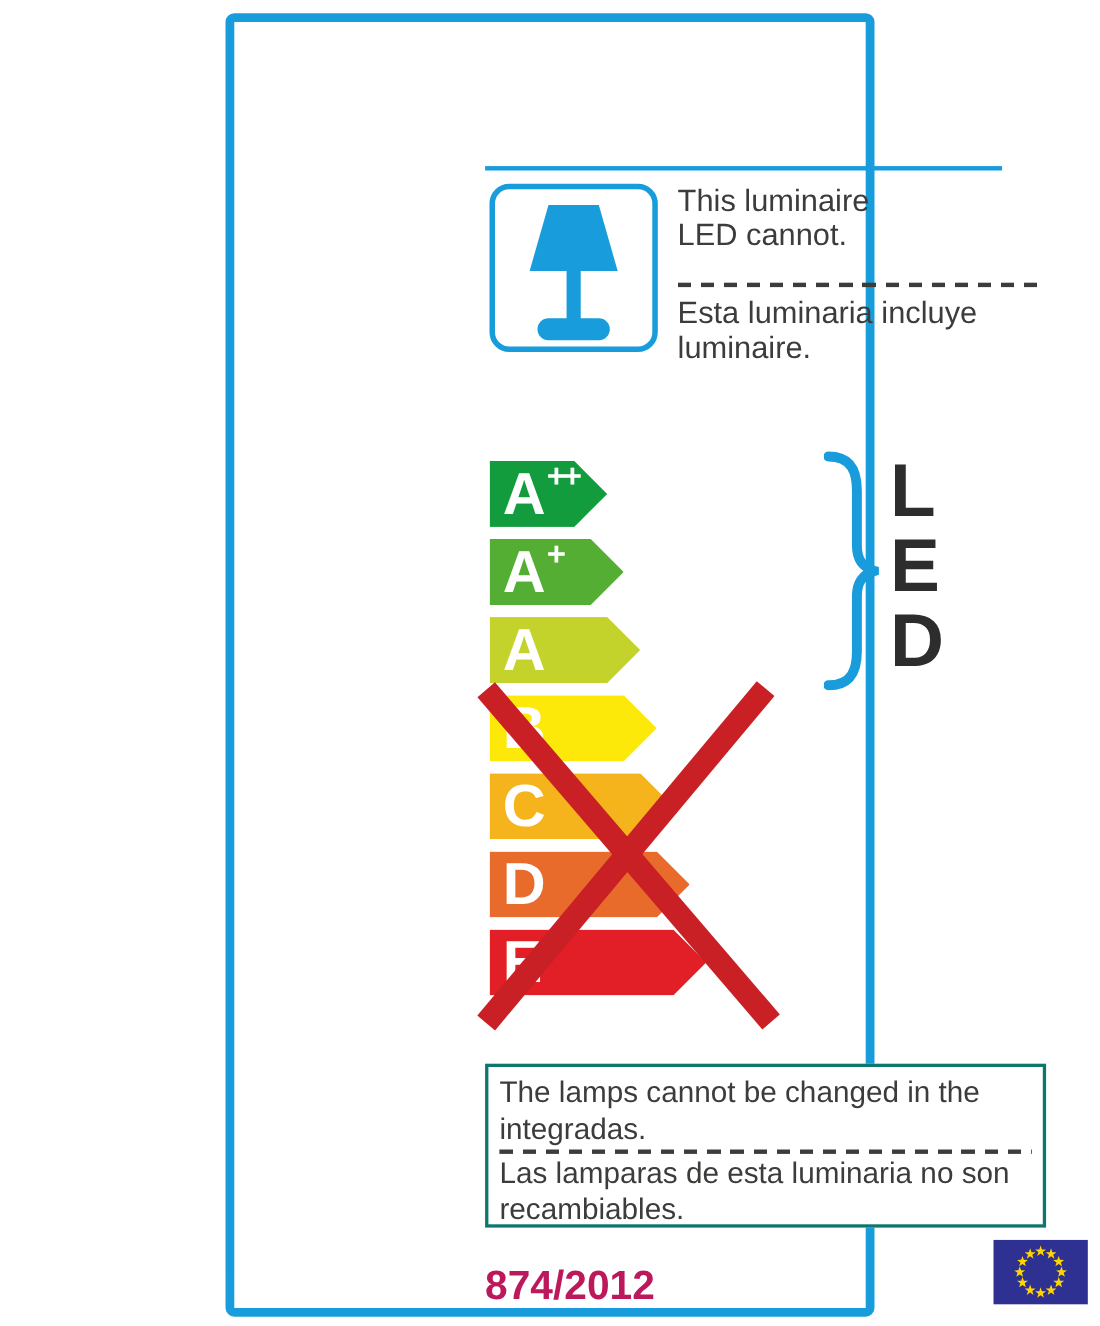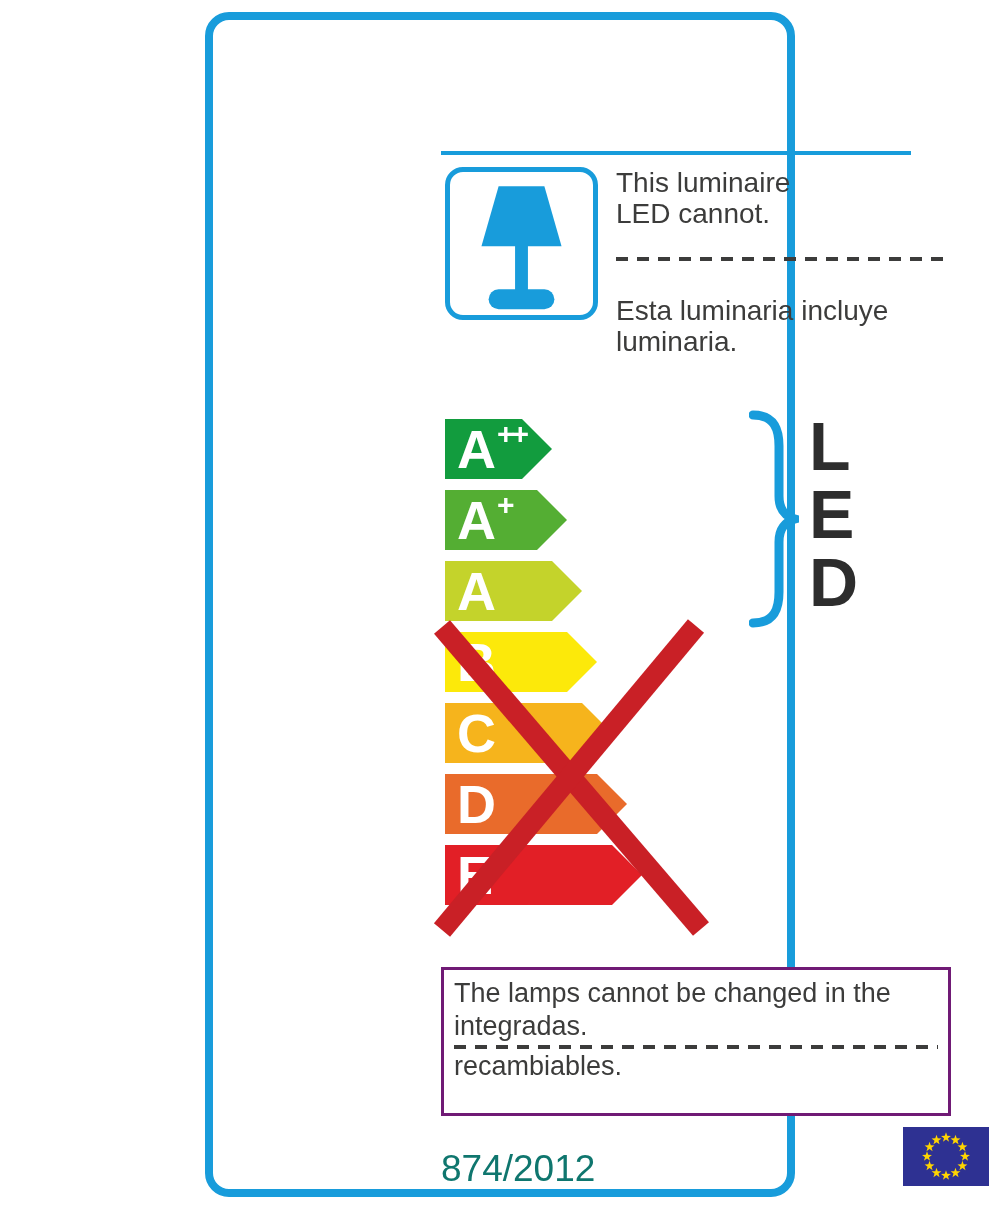--- a/index.html
+++ b/index.html
@@ -5,62 +5,62 @@
   * { margin:0; padding:0; box-sizing:border-box; }
   html,body { background:#ffffff; }
   .canvas {
     position:relative; width:1000px; height:1205px;
     background:#ffffff; overflow:hidden;
     font-family:"Liberation Sans", sans-serif;
     color:#3C3C3B;
   }
   .frame {
     position:absolute; left:205px; top:12px; width:590px; height:1185px;
-    border:8px solid #189CDB; border-radius:24px; background:#fff;
+    border:8px solid #189CDB; border-radius:8px; background:#fff;
   }
   .top-rule {
     position:absolute; left:228px; top:131px; width:470px; height:4px;
     background:#189CDB;
   }
   .lamp-box {
     position:absolute; left:232px; top:147px; width:153px; height:153px;
     border:5px solid #189CDB; border-radius:18px; background:#fff;
   }
   .lamp-box svg { width:100%; height:100%; display:block; }
   .hdr-en { position:absolute; left:403px; top:147px; width:350px;
     font-size:28px; line-height:31px; color:#3C3C3B; }
   .dash-rule {
     height:4px;
     background:repeating-linear-gradient(90deg,#3C3C3B 0 12px,transparent 12px 21px);
   }
   .dash-en { position:absolute; left:403px; top:237px; width:335px; }
   .hdr-es { position:absolute; left:403px; top:249px; width:360px;
-    font-size:28px; line-height:31px; color:#3C3C3B;margin-top:26px; }
+    font-size:28px; line-height:31px; color:#3C3C3B; }
   .arrows { position:absolute; left:232px; top:399px; }
   .arrow {
     height:60px; margin-bottom:11px; position:relative;
     clip-path:polygon(0 0, calc(100% - 30px) 0, 100% 50%, calc(100% - 30px) 100%, 0 100%);
     display:flex; align-items:center; padding-left:12px;
     color:#ffffff; font-weight:bold; font-size:54px; line-height:60px;
   }
   .arrow sup { font-size:30px; position:relative; top:-15px; left:1px; letter-spacing:-3px; font-weight:bold; }
   .brace-svg { position:absolute; left:536px; top:390px; width:50px; height:218px; }
   .led-col { position:absolute; left:596px; top:392px; width:80px;
     font-size:68px; line-height:68px; font-weight:bold; color:#2D2D2D; }
   .led-col div { height:68px; }
   .cross-svg { position:absolute; left:213px; top:592px; width:295px; height:332px; }
   .footer-box {
     position:absolute; left:228px; top:947px; width:510px; height:149px;
-    border:3px solid #701a75; background:#fff; padding:7px 10px;
+    border:3px solid #0f766e; background:#fff; padding:7px 10px;
     font-size:27px; line-height:33px; color:#3C3C3B;
   }
   .dash-footer { width:100%; margin:2px 0 1px 0; }
   .regulation {
     position:absolute; left:228px; top:1128px;
-    font-size:37px; font-weight:normal; color:#0f766e;
+    font-size:37px; font-weight:bold; color:#be185d;
   }
   .eu-flag { position:absolute; left:690px; top:1107px; width:86px; height:59px; }
 </style>
 </head>
 <body>
 
 <div class="canvas">
   <div class="frame">
 
     <div class="top-rule"></div>
@@ -75,21 +75,21 @@
 
     <div class="hdr-en">
       <div>This luminaire</div>
       <div>LED cannot.</div>
     </div>
 
     <div class="dash-rule dash-en"></div>
 
     <div class="hdr-es">
       <div>Esta luminaria incluye</div>
-      <div>luminaria.</div>
+      <div>luminaire.</div>
     </div>
 
     <div class="arrows">
       <div class="arrow" style="background: rgb(18, 156, 62); width: 107px;">
           <span>A</span>
           <sup>++</sup>
         </div>
       <div class="arrow" style="background: rgb(84, 174, 51); width: 122px;">
           <span>A</span>
           <sup>+</sup>
@@ -128,20 +128,21 @@
 
     <svg class="cross-svg" viewBox="0 0 295 332" aria-hidden="true">
       <line x1="16" y1="15" x2="275" y2="317" stroke="#C92026" stroke-width="21"></line>
       <line x1="270" y1="14" x2="16" y2="318" stroke="#C92026" stroke-width="21"></line>
     </svg>
 
     <div class="footer-box">
       <div>The lamps cannot be changed in the</div>
       <div>integradas.</div>
       <div class="dash-rule dash-footer"></div>
+      <div>Las lamparas de esta luminaria no son</div>
       <div>recambiables.</div>
     </div>
 
     <div class="regulation">874/2012</div>
 
     <svg class="eu-flag" viewBox="0 0 86 59" aria-hidden="true">
       <defs>
         <path id="st" d="M0,-5.2 L1.22,-1.68 L4.95,-1.61 L1.98,0.64 L3.06,4.21 L0,2.08 L-3.06,4.21 L-1.98,0.64 L-4.95,-1.61 L-1.22,-1.68 Z" fill="#FFD500"></path>
       </defs>
       <rect x="0" y="0" width="86" height="59" fill="#2E3192"></rect>

